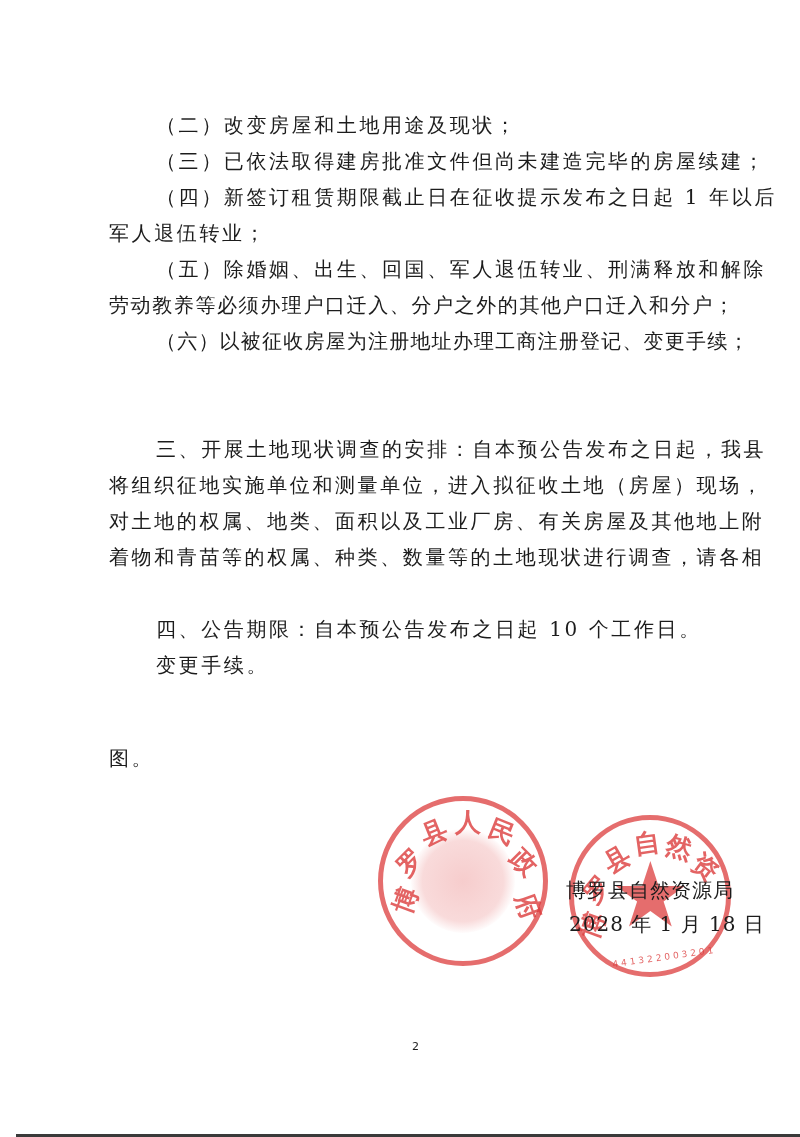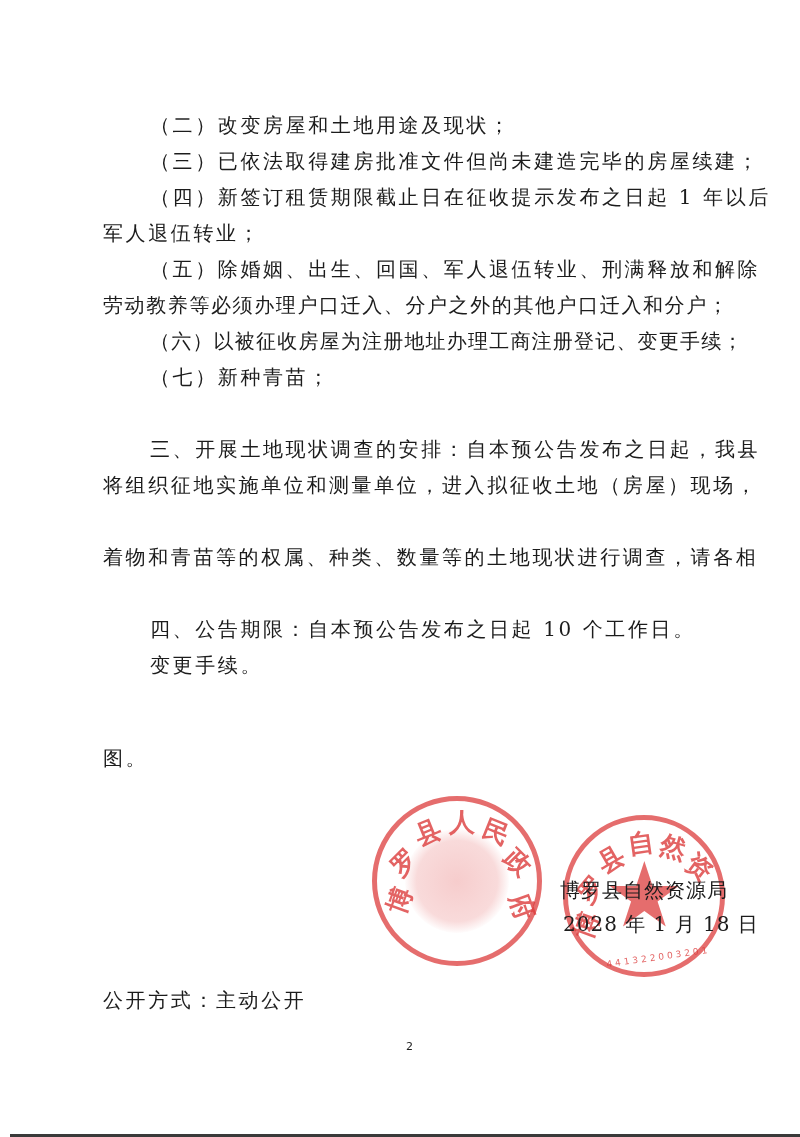--- a/index.html
+++ b/index.html
@@ -1,20 +1,20 @@
 <!DOCTYPE html>
 <html><head>
 <meta charset="utf-8">
 <style>
   html, body { margin: 0; padding: 0; }
   body {
     width: 800px; height: 1137px; background: #ffffff; position: relative; overflow: hidden;
     font-family: "DejaVu Serif", "Liberation Serif", serif; color: #1c1c1c;
   }
-  .page { position: absolute; left: 10px; top: 0; width: 716px; height: 1137px; }
+  .page { position: absolute; left: 16px; top: 0; width: 716px; height: 1137px; }
   .line {
     position: absolute; font-size: 20px; line-height: 24px; white-space: nowrap;
     letter-spacing: 2.6px;
   }
   .indent { left: 140px; }
   .full { left: 93px; }
   .seal {
     position: absolute; border-radius: 50%; border: 5px solid rgba(220,60,60,0.75);
     box-sizing: border-box;
   }
@@ -42,23 +42,23 @@
 
 <div class="page">
 
   <div class="line indent" style="top:113px">（二）改变房屋和土地用途及现状；</div>
   <div class="line indent" style="top:149px">（三）已依法取得建房批准文件但尚未建造完毕的房屋续建；</div>
   <div class="line indent" style="top:185px">（四）新签订租赁期限截止日在征收提示发布之日起 1 年以后</div>
   <div class="line full" style="top:221px">军人退伍转业；</div>
   <div class="line indent" style="top:257px">（五）除婚姻、出生、回国、军人退伍转业、刑满释放和解除</div>
   <div class="line full" style="top:293px; letter-spacing:1.6px">劳动教养等必须办理户口迁入、分户之外的其他户口迁入和分户；</div>
   <div class="line indent" style="top:329px; letter-spacing:1.2px">（六）以被征收房屋为注册地址办理工商注册登记、变更手续；</div>
-  <div class="line indent" style="top:365px">（七）新种青苗；</div>
   <div class="line indent" style="top:437px">三、开展土地现状调查的安排：自本预公告发布之日起，我县</div>
   <div class="line full" style="top:473px">将组织征地实施单位和测量单位，进入拟征收土地（房屋）现场，</div>
+  <div class="line full" style="top:509px">对土地的权属、地类、面积以及工业厂房、有关房屋及其他地上附</div>
   <div class="line full" style="top:545px">着物和青苗等的权属、种类、数量等的土地现状进行调查，请各相</div>
   <div class="line indent" style="top:617px">四、公告期限：自本预公告发布之日起 10 个工作日。</div>
   <div class="line indent" style="top:653px">变更手续。</div>
   <div class="line full" style="top:746px">图。</div>
 
   <div class="seal" style="left:362px; top:796px; width:170px; height:170px">
     <div class="emblem" style="left:28px; top:28px; width:104px; height:104px"></div>
     <span class="seal-text" style="left:10px; top:82px; transform:rotate(-70deg)">博</span>
     <span class="seal-text" style="left:14px; top:44px; transform:rotate(-45deg)">罗</span>
     <span class="seal-text" style="left:38px; top:14px; transform:rotate(-22deg)">县</span>
@@ -75,18 +75,17 @@
     <span class="seal-text" style="left:30px; top:22px; transform:rotate(-30deg)">县</span>
     <span class="seal-text" style="left:60px; top:6px; transform:rotate(-8deg)">自</span>
     <span class="seal-text" style="left:92px; top:10px; transform:rotate(15deg)">然</span>
     <span class="seal-text" style="left:118px; top:30px; transform:rotate(38deg)">资</span>
     <span class="seal-code" style="left:38px; top:132px; transform:rotate(-8deg)">441322003201</span>
   </div>
 
   <div class="sig" style="left:542px; top:878px">博罗县自然资源局</div>
   <div class="sig" style="left:545px; top:912px">2028 年 1 月 18 日</div>
 
-  <div class="line full" style="top:988px">公开方式：主动公开</div>
 
   <div class="pagenum">2</div>
 
   <div class="scan-edge"></div>
 </div>
 
 </body></html>

